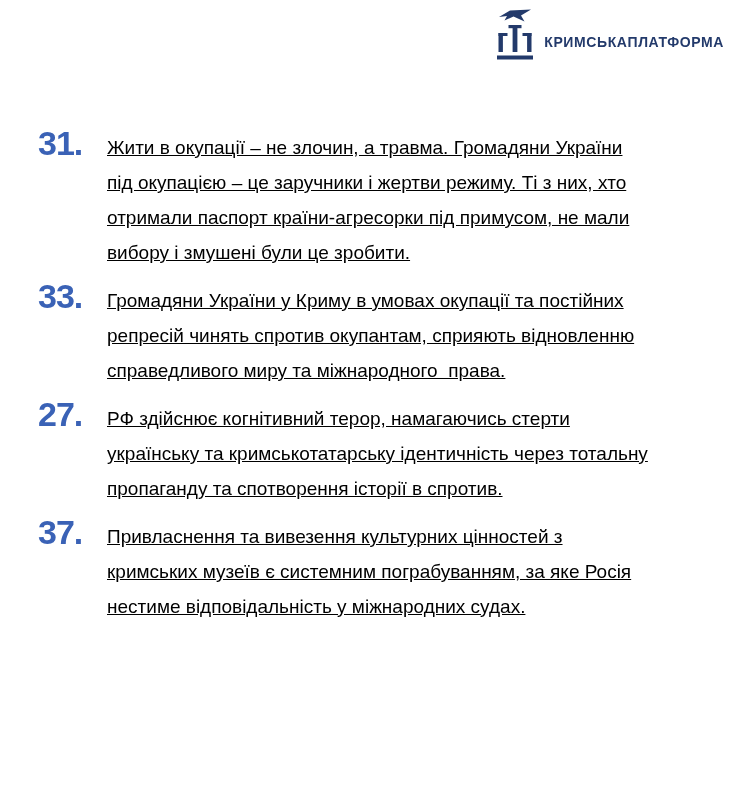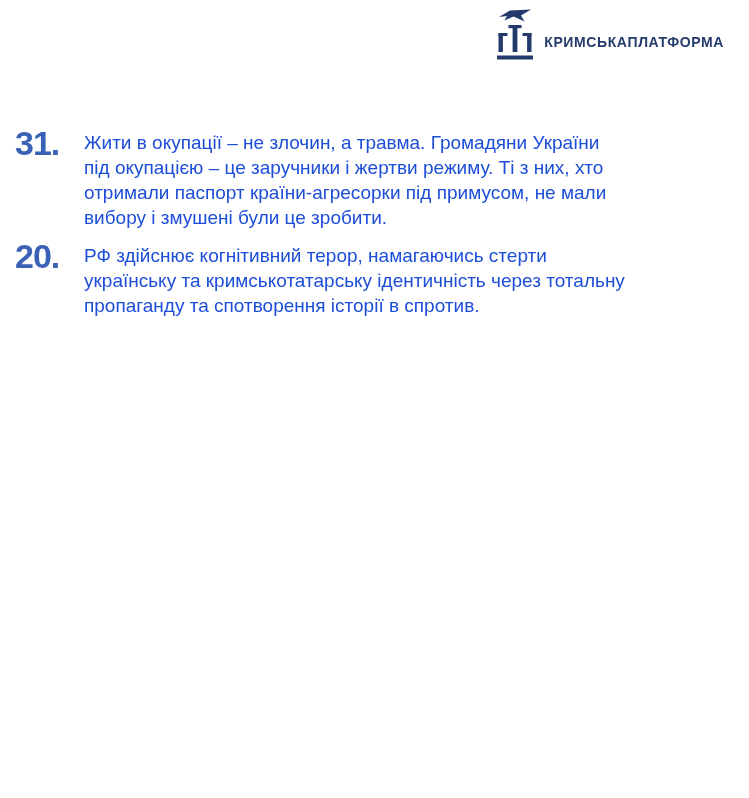--- a/index.html
+++ b/index.html
@@ -36,44 +36,45 @@
     letter-spacing: 0.6px;
     line-height: 18px;
     color: #233A6B;
     white-space: nowrap;
   }
 
   
   .list {
     position: absolute;
     top: 130px;
-    left: 15px;
+    left: 38px;
     width: 710px;
   }
   .item {
     display: flex;
     align-items: flex-start;
     margin-bottom: 13px;
   }
   .item-number {
     flex: 0 0 69px;
     width: 69px;
     font-size: 34px;
     font-weight: 700;
     letter-spacing: -1px;
     line-height: 27px;
     color: #3A62B6;
   }
   .item-text {
     flex: 1 1 auto;
     max-width: 640px;
     font-size: 19px;
-    line-height: 25px;
-    color: #1d4ed8;
+    line-height: 35px;
+    color: #000000;
     white-space: pre-wrap;
+    text-decoration: underline;
   }
 </style>
 </head>
 <body>
 
 <div class="page">
 
   <div class="logo">
     <svg class="logo-icon" viewBox="0 0 40 52" xmlns="http://www.w3.org/2000/svg" aria-hidden="true">
       <g fill="#233A6B">
@@ -104,25 +105,37 @@
   <div class="list">
   <div class="item">
     <div class="item-number">31.</div>
     <div class="item-text">Жити в окупації – не злочин, а травма. Громадяни України
 під окупацією – це заручники і жертви режиму. Ті з них, хто
 отримали паспорт країни-агресорки під примусом, не мали
 вибору і змушені були це зробити.</div>
   </div>
 
 
+  <div class="item">
+    <div class="item-number">33.</div>
+    <div class="item-text">Громадяни України у Криму в умовах окупації та постійних
+репресій чинять спротив окупантам, сприяють відновленню
+справедливого миру та міжнародного  права.</div>
+  </div>
 
 
 
   <div class="item">
-    <div class="item-number">20.</div>
+    <div class="item-number">27.</div>
     <div class="item-text">РФ здійснює когнітивний терор, намагаючись стерти
 українську та кримськотатарську ідентичність через тотальну
 пропаганду та спотворення історії в спротив.</div>
   </div>
 
+  <div class="item">
+    <div class="item-number">37.</div>
+    <div class="item-text">Привласнення та вивезення культурних цінностей з
+кримських музеїв є системним пограбуванням, за яке Росія
+нестиме відповідальність у міжнародних судах.</div>
+  </div>
 </div>
 
 </div>
 
 </body></html>

